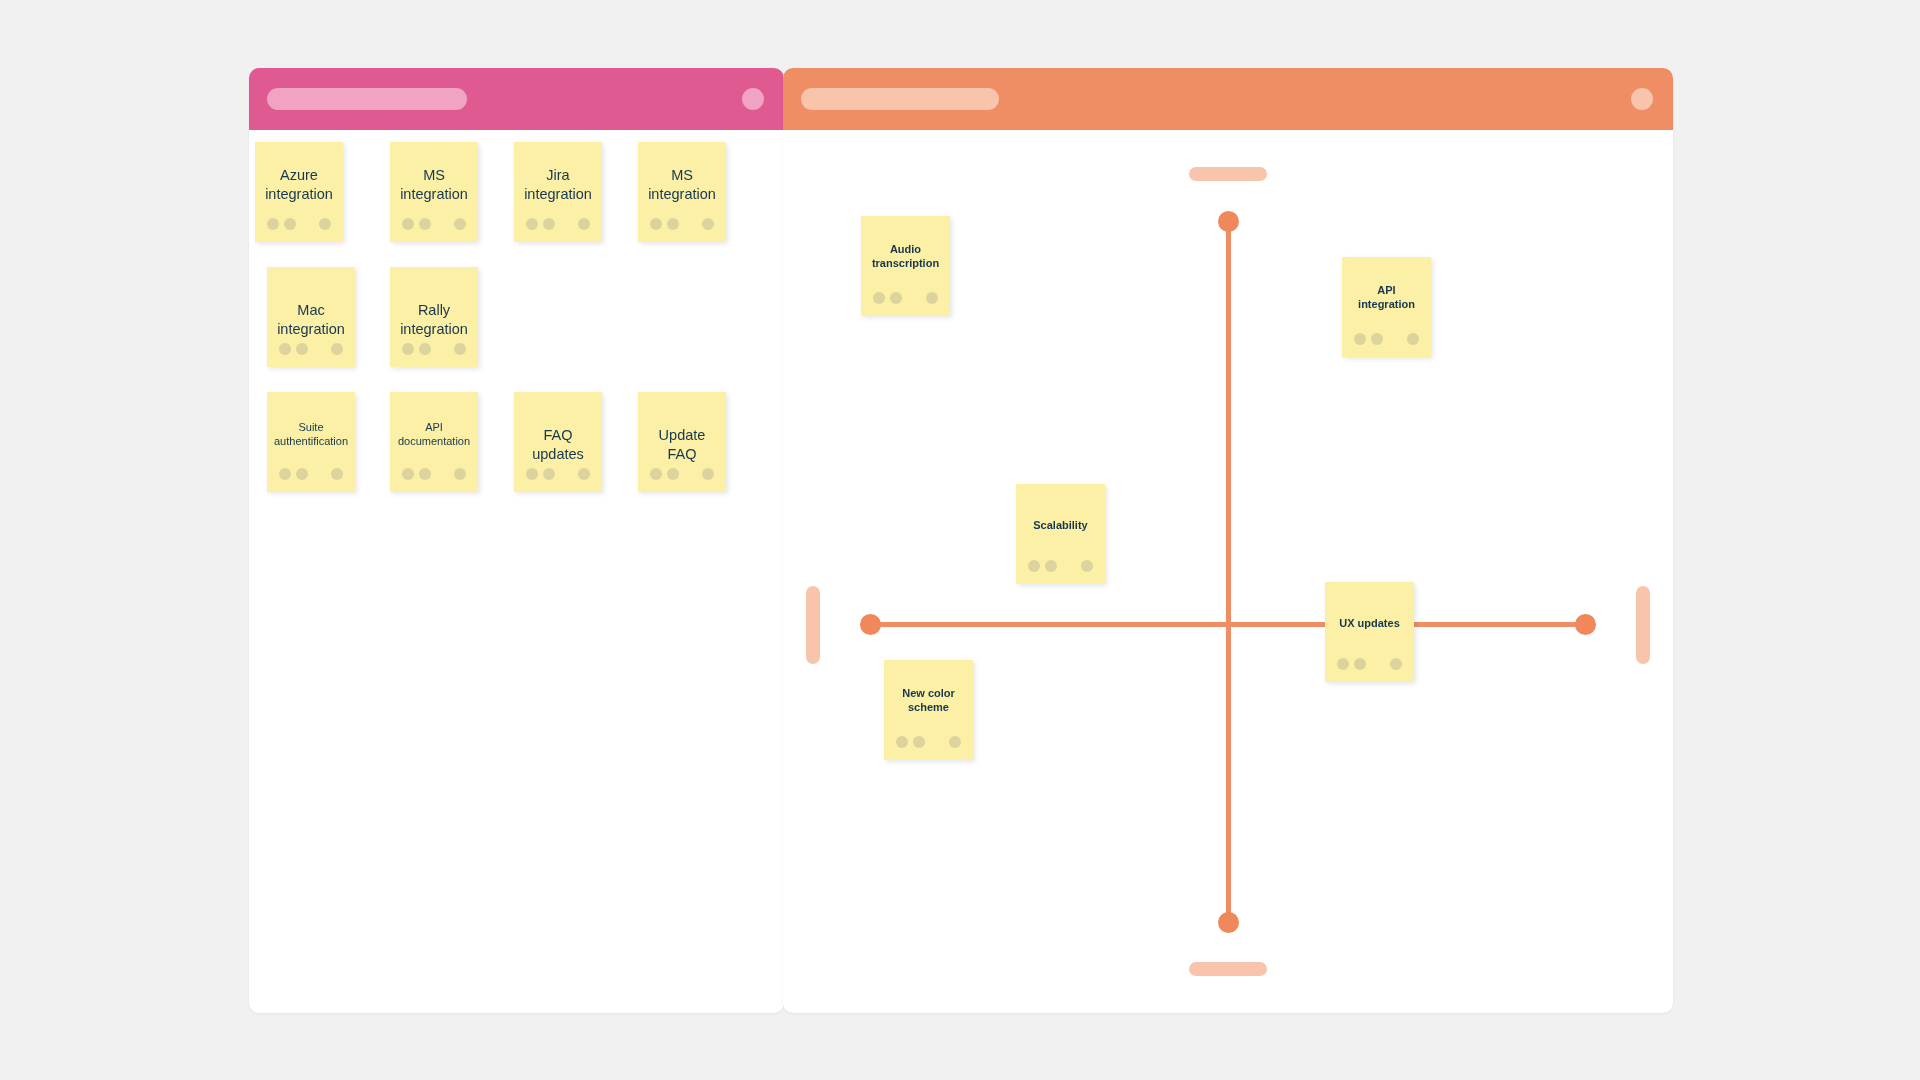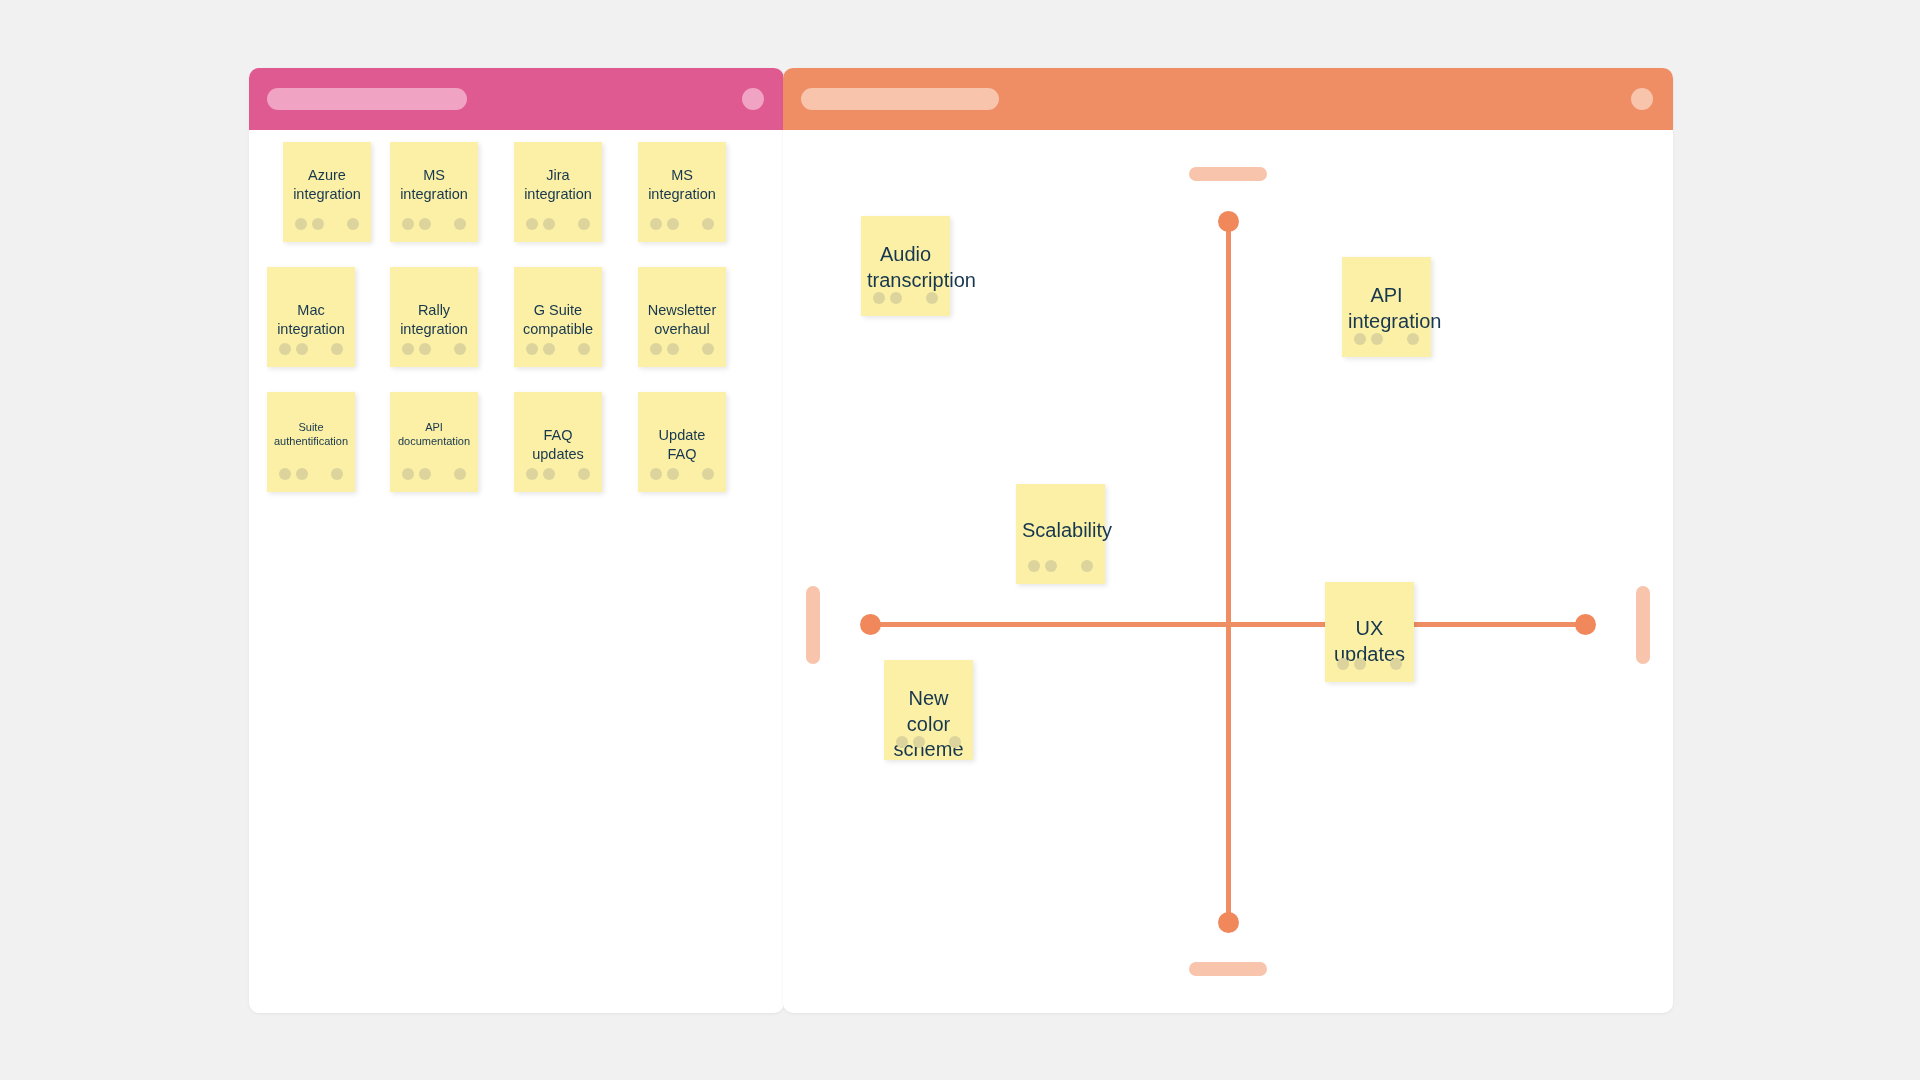--- a/index.html
+++ b/index.html
@@ -159,36 +159,36 @@
     width: 78px;
     height: 14px;
     border-radius: 7px;
     background: #f8c4ab;
     left: 406px;
   }
   .handle-top    { top: 37px; }
   .handle-bottom { bottom: 37px; }
 
   .matrix-note { width: 89px; height: 100px; }
-  .matrix-note .note-text { font-size: 20px; top: 26px; }
+  .matrix-note .note-text { font-size: 11px; top: 26px; font-weight: bold; }
   .matrix-note.one-line .note-text { top: 34px; }
 </style>
 </head>
 <body>
 
 <div class="board">
 
   <div class="panel panel-left">
     <div class="panel-header">
       <div class="header-placeholder"></div>
       <div class="header-dot"></div>
     </div>
     <div class="panel-body">
 
-      <div class="note grid-note" style="left:34px; top:12px;">
+      <div class="note grid-note" style="left:6px; top:12px;">
         <div class="note-text">Azure
 integration</div>
         <div class="note-dots">
           <span class="d d1"></span>
           <span class="d d2"></span>
           <span class="d d3"></span>
         </div>
       </div>
       <div class="note grid-note" style="left:141px; top:12px;">
         <div class="note-text">MS
@@ -223,38 +223,20 @@
 integration</div>
         <div class="note-dots">
           <span class="d d1"></span>
           <span class="d d2"></span>
           <span class="d d3"></span>
         </div>
       </div>
       <div class="note grid-note mid" style="left:141px; top:137px;">
         <div class="note-text">Rally
 integration</div>
-        <div class="note-dots">
-          <span class="d d1"></span>
-          <span class="d d2"></span>
-          <span class="d d3"></span>
-        </div>
-      </div>
-      <div class="note grid-note mid" style="left:265px; top:137px;">
-        <div class="note-text">G Suite
-compatible</div>
-        <div class="note-dots">
-          <span class="d d1"></span>
-          <span class="d d2"></span>
-          <span class="d d3"></span>
-        </div>
-      </div>
-      <div class="note grid-note mid" style="left:389px; top:137px;">
-        <div class="note-text">Newsletter
-overhaul</div>
         <div class="note-dots">
           <span class="d d1"></span>
           <span class="d d2"></span>
           <span class="d d3"></span>
         </div>
       </div>
 
       <div class="note grid-note small" style="left:18px; top:262px;">
         <div class="note-text">Suite
 authentification</div>

